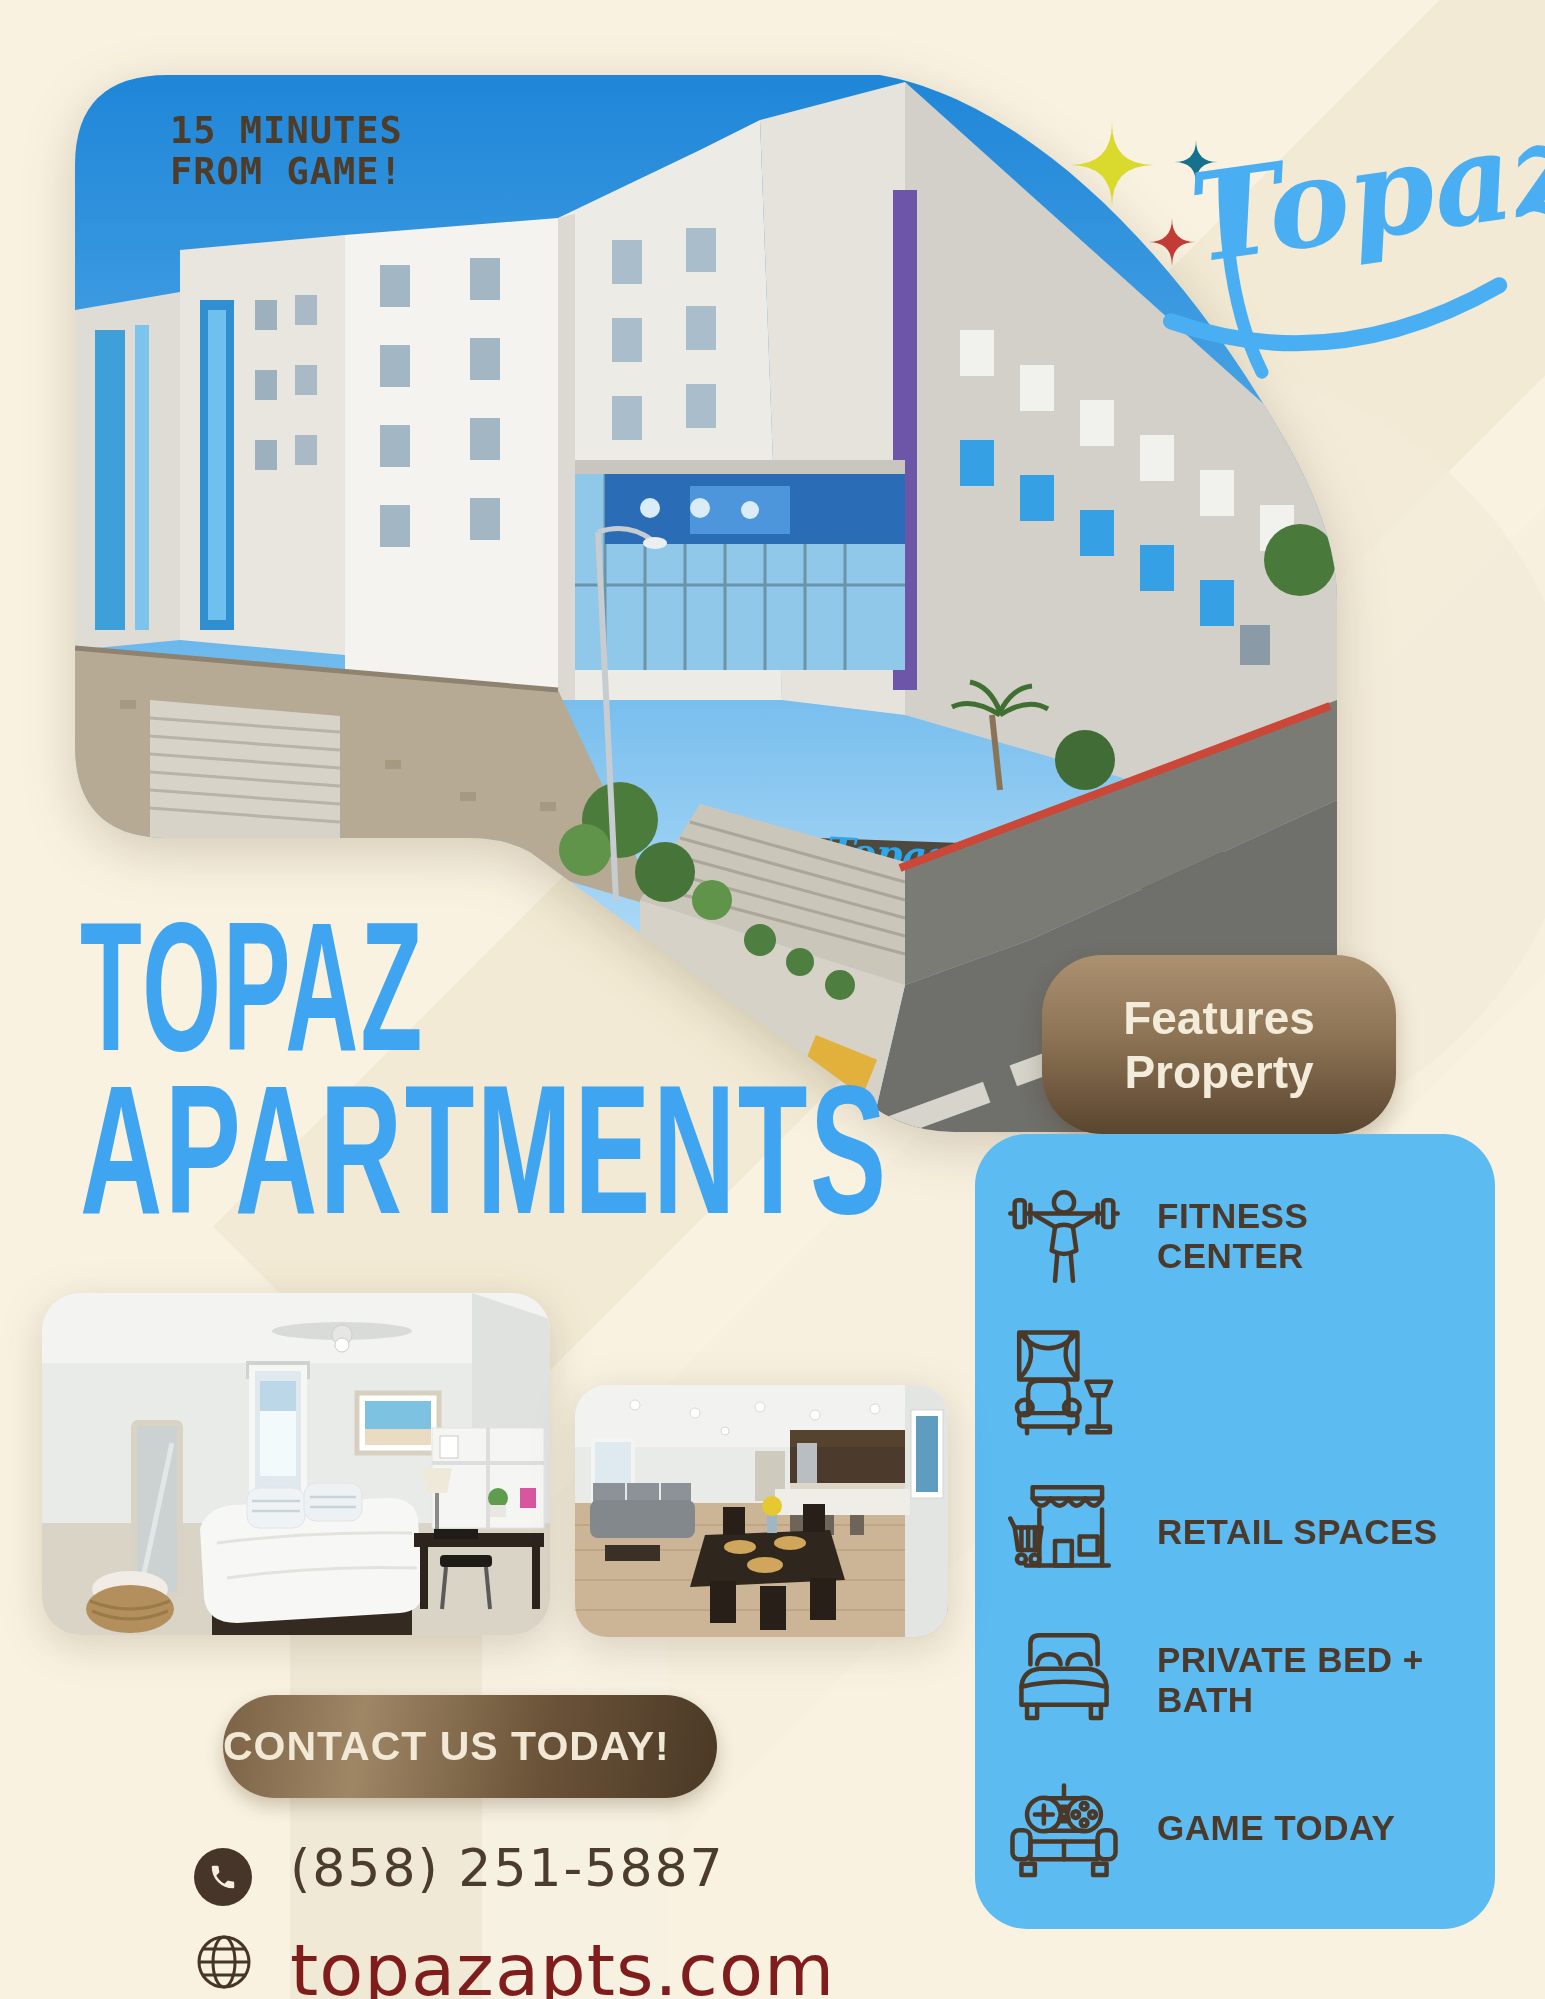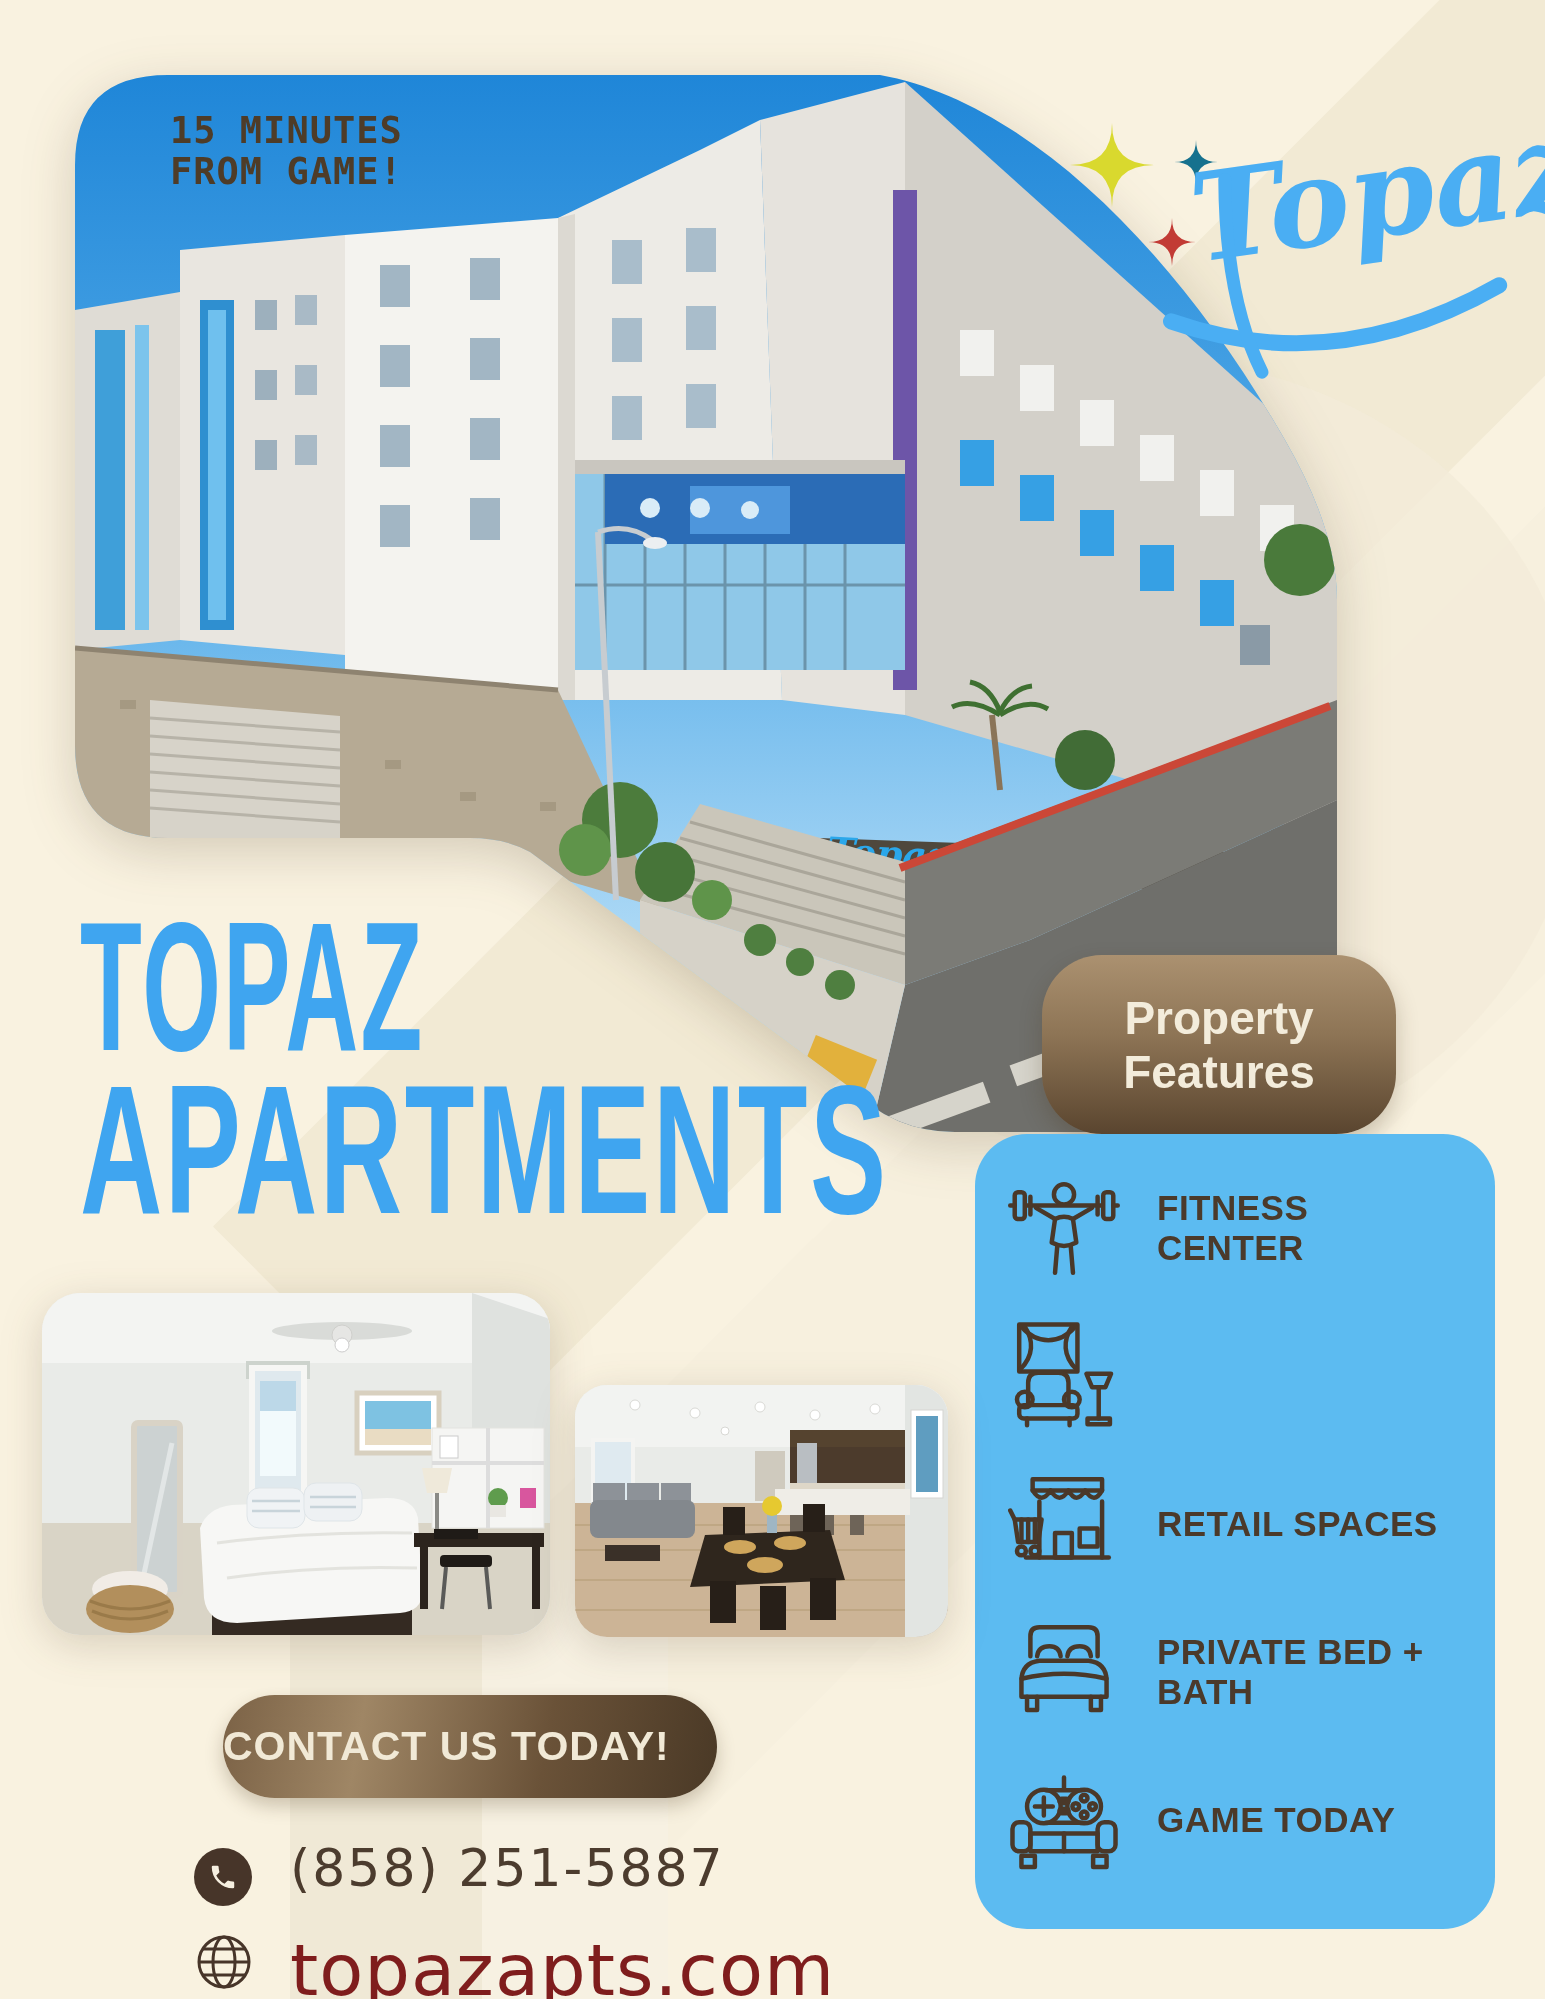--- a/index.html
+++ b/index.html
@@ -23,21 +23,21 @@
   
   .title-svg{left:0;top:0;}
   
   .pf-badge{left:1042px;top:955px;width:354px;height:179px;border-radius:60px;
      background:linear-gradient(180deg,#ab9170 0%,#8d7455 45%,#5a452f 100%);
      color:#f3ecdb;font-weight:bold;font-size:46px;line-height:54px;text-align:center;
      display:flex;flex-direction:column;justify-content:center;
      box-shadow:0 10px 22px rgba(70,50,25,.25);}
   
   .panel{left:975px;top:1134px;width:520px;height:795px;border-radius:52px;
-     background:#5cbbf1;padding:20px 30px 0 30px;box-sizing:border-box;
+     background:#5cbbf1;padding:28px 30px 0 30px;box-sizing:border-box;
      display:flex;flex-direction:column;}
   .frow{display:flex;align-items:center;height:148px;}
   .ficon{width:118px;height:118px;flex:0 0 118px;display:flex;align-items:center;justify-content:center;}
   .flabel{margin-left:34px;color:#4b3a2b;font-weight:bold;font-size:35px;letter-spacing:.5px;}
   .icon-stroke{stroke:#4a3829;fill:none;stroke-width:4;stroke-linecap:round;stroke-linejoin:round;}
   
   .photo{filter:drop-shadow(0 10px 20px rgba(70,50,25,.18));}
   
   .contact-pill{left:223px;top:1695px;width:494px;height:103px;border-radius:52px;
      background:linear-gradient(100deg,#7b6246 0%,#9f8665 28%,#6a5238 65%,#4a3926 100%);
@@ -237,22 +237,22 @@
   </svg>
 
   <svg class="abs title-svg" width="1545" height="1999" viewBox="0 0 1545 1999">
     <g font-family="Liberation Sans, sans-serif" font-weight="bold" fill="#3fa5f0">
       <text transform="translate(80,1050) scale(0.55,1)" font-size="184" letter-spacing="4">TOPAZ</text>
       <text transform="translate(80,1213) scale(0.62,1)" font-size="184" letter-spacing="4">APARTMENTS</text>
     </g>
   </svg>
 
   <div class="abs pf-badge">
+    <div>Features</div>
     <div>Property</div>
-    <div>Features</div>
   </div>
 
   <div class="abs panel">
 
     <div class="frow">
       <span class="ficon">
         <svg width="112" height="112" viewBox="0 0 100 100" class="icon-stroke">
           <circle cx="50" cy="20" r="9"></circle>
           <path d="M16,30 H84"></path>
             <path d="M20,22 V38 M80,22 V38"></path>

